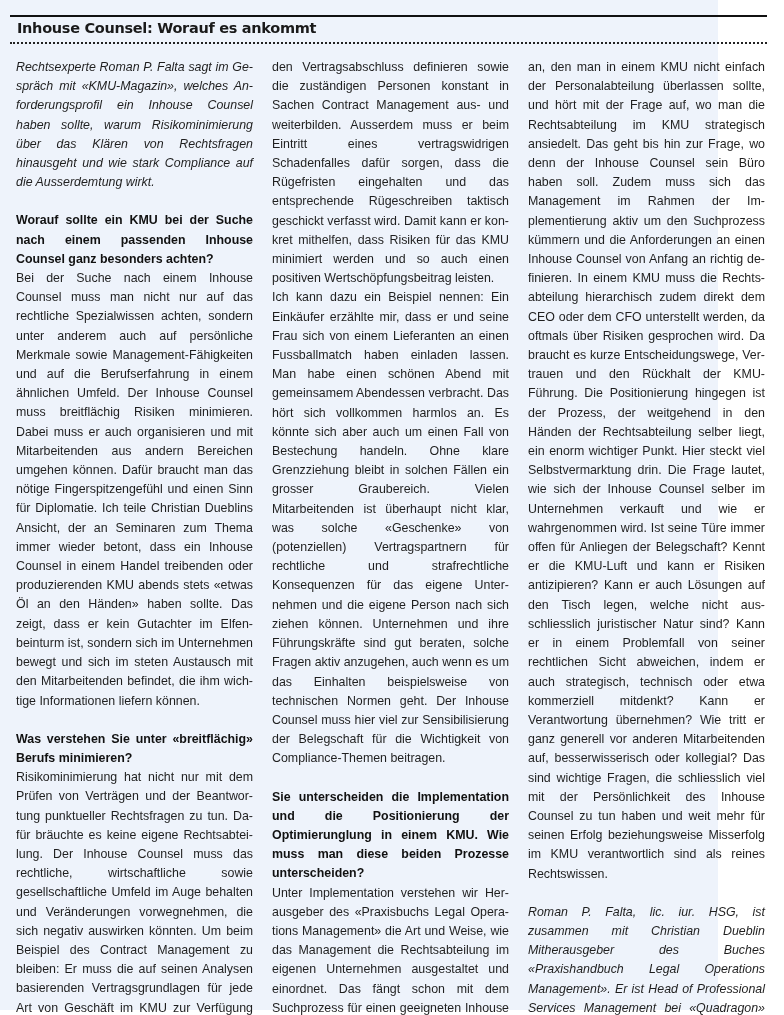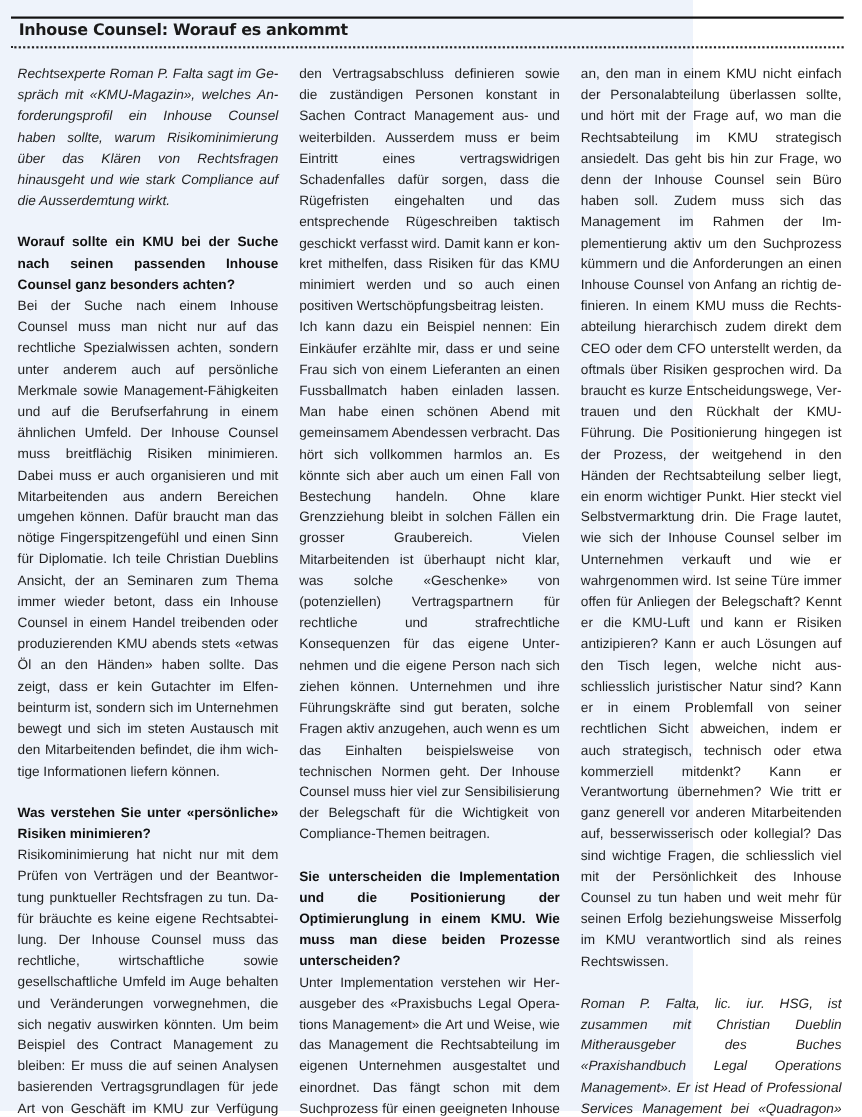--- a/index.html
+++ b/index.html
@@ -10,21 +10,21 @@
     body {
       width: 784px;
       height: 1015px;
       overflow: hidden;
       position: relative;
     }
     .page {
       position: absolute;
       left: 0;
       top: 0;
-      width: 630px;
+      width: 718px;
       height: 1010px;
       background: #eef3fb;
     }
     .title-bar {
       position: absolute;
       left: 10px;
       top: 15px;
       width: 757px;
       border-top: 2px solid #111;
       border-bottom: 2px dotted #222;
@@ -74,23 +74,23 @@
 </head>
 <body>
 
 <div class="page">
   <div class="title-bar">
     <h1 class="title">Inhouse Counsel: Worauf es ankommt</h1>
   </div>
 
   <div class="col col-1">
     <p class="intro">Rechtsexperte Roman P. Falta sagt im Ge­spräch mit «KMU-Magazin», welches An­forderungsprofil ein Inhouse Counsel haben sollte, warum Risikominimierung über das Klären von Rechtsfragen hinausgeht und wie stark Compliance auf die Ausserdem­tung wirkt.</p>
-    <p class="question">Worauf sollte ein KMU bei der Suche nach seinen passenden Inhouse Counsel ganz besonders achten?</p>
+    <p class="question">Worauf sollte ein KMU bei der Suche nach einem passenden Inhouse Counsel ganz besonders achten?</p>
     <p>Bei der Suche nach einem Inhouse Counsel muss man nicht nur auf das rechtliche Spe­zialwissen achten, sondern unter anderem auch auf persönliche Merkmale sowie Ma­nagement-Fähigkeiten und auf die Berufs­erfahrung in einem ähnlichen Umfeld. Der Inhouse Counsel muss breitflächig Risiken minimieren. Dabei muss er auch organisie­ren und mit Mitarbeitenden aus andern Be­reichen umgehen können. Dafür braucht man das nötige Fingerspitzengefühl und einen Sinn für Diplomatie. Ich teile Christi­an Dueblins Ansicht, der an Seminaren zum Thema immer wieder betont, dass ein In­house Counsel in einem Handel treibenden oder produzierenden KMU abends stets «etwas Öl an den Händen» haben sollte. Das zeigt, dass er kein Gutachter im Elfen­beinturm ist, sondern sich im Unternehmen bewegt und sich im steten Austausch mit den Mitarbeitenden befindet, die ihm wich­tige Informationen liefern können.</p>
-    <p class="question">Was verstehen Sie unter «persönliche» Risiken minimieren?</p>
+    <p class="question">Was verstehen Sie unter «breitflächig» Berufs minimieren?</p>
     <p>Risikominimierung hat nicht nur mit dem Prüfen von Verträgen und der Beantwor­tung punktueller Rechtsfragen zu tun. Da­für bräuchte es keine eigene Rechtsabtei­lung. Der Inhouse Counsel muss das recht­liche, wirtschaftliche sowie gesellschaftliche Umfeld im Auge behalten und Veränderun­gen vorwegnehmen, die sich negativ aus­wirken könnten. Um beim Beispiel des Con­tract Management zu bleiben: Er muss die auf seinen Analysen basierenden Vertrags­grundlagen für jede Art von Geschäft im KMU zur Verfügung stellen, die Prozesse für</p>
   </div>
 
   <div class="col col-2">
     <p>den Vertragsabschluss definieren sowie die zuständigen Personen konstant in Sachen Contract Management aus- und weiterbil­den. Ausserdem muss er beim Eintritt eines vertragswidrigen Schadenfalles dafür sor­gen, dass die Rügefristen eingehalten und das entsprechende Rügeschreiben taktisch geschickt verfasst wird. Damit kann er kon­kret mithelfen, dass Risiken für das KMU mi­nimiert werden und so auch einen positiven Wertschöpfungsbeitrag leisten.</p>
     <p>Ich kann dazu ein Beispiel nennen: Ein Ein­käufer erzählte mir, dass er und seine Frau sich von einem Lieferanten an einen Fuss­ballmatch haben einladen lassen. Man habe einen schönen Abend mit gemeinsamem Abendessen verbracht. Das hört sich voll­kommen harmlos an. Es könnte sich aber auch um einen Fall von Bestechung han­deln. Ohne klare Grenzziehung bleibt in sol­chen Fällen ein grosser Graubereich. Vielen Mitarbeitenden ist überhaupt nicht klar, was solche «Geschenke» von (potenziellen) Ver­tragspartnern für rechtliche und strafrecht­liche Konsequenzen für das eigene Unter­nehmen und die eigene Person nach sich ziehen können. Unternehmen und ihre Füh­rungskräfte sind gut beraten, solche Fragen aktiv anzugehen, auch wenn es um das Ein­halten beispielsweise von technischen Nor­men geht. Der Inhouse Counsel muss hier viel zur Sensibilisierung der Belegschaft für die Wichtigkeit von Compliance-Themen beitragen.</p>
     <p class="question">Sie unterscheiden die Implementation und die Positionierung der Optimierung­lung in einem KMU. Wie muss man die­se beiden Prozesse unterscheiden?</p>
     <p>Unter Implementation verstehen wir Her­ausgeber des «Praxisbuchs Legal Opera­tions Management» die Art und Weise, wie das Management die Rechtsabteilung im ei­genen Unternehmen ausgestaltet und ein­ordnet. Das fängt schon mit dem Suchpro­zess für einen geeigneten Inhouse Counsel</p>
   </div>
 

